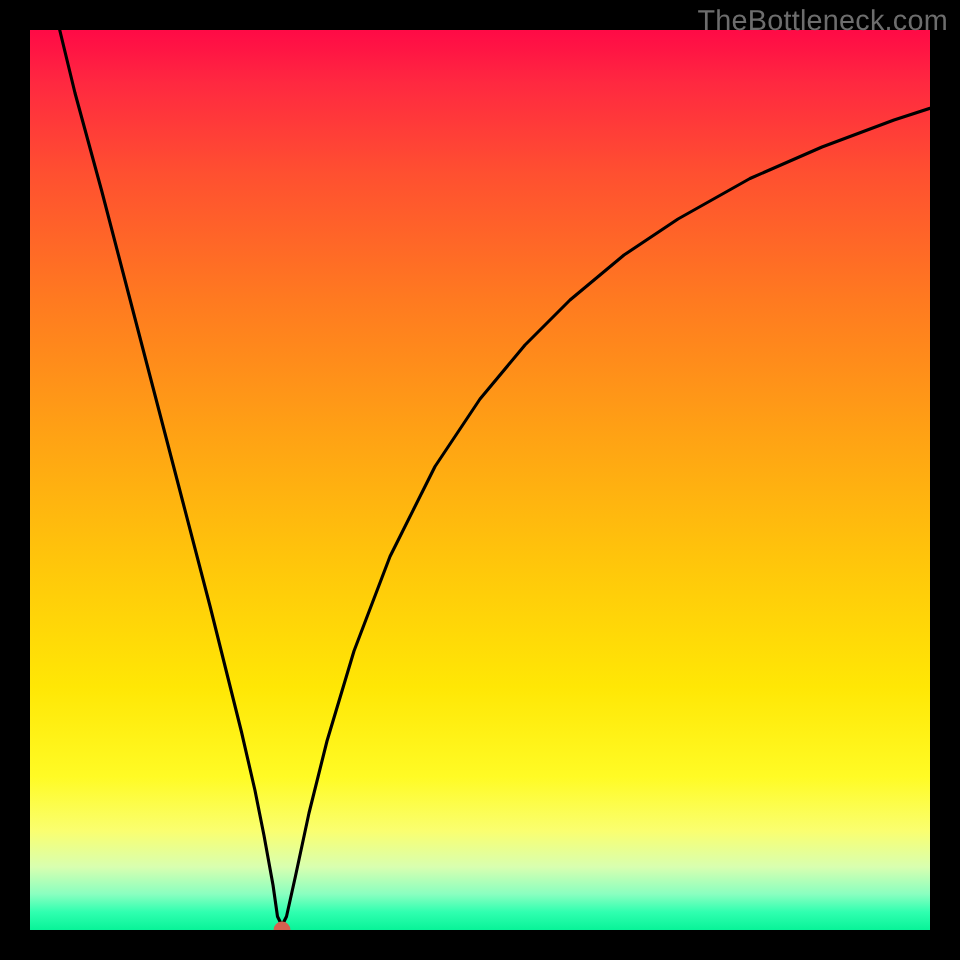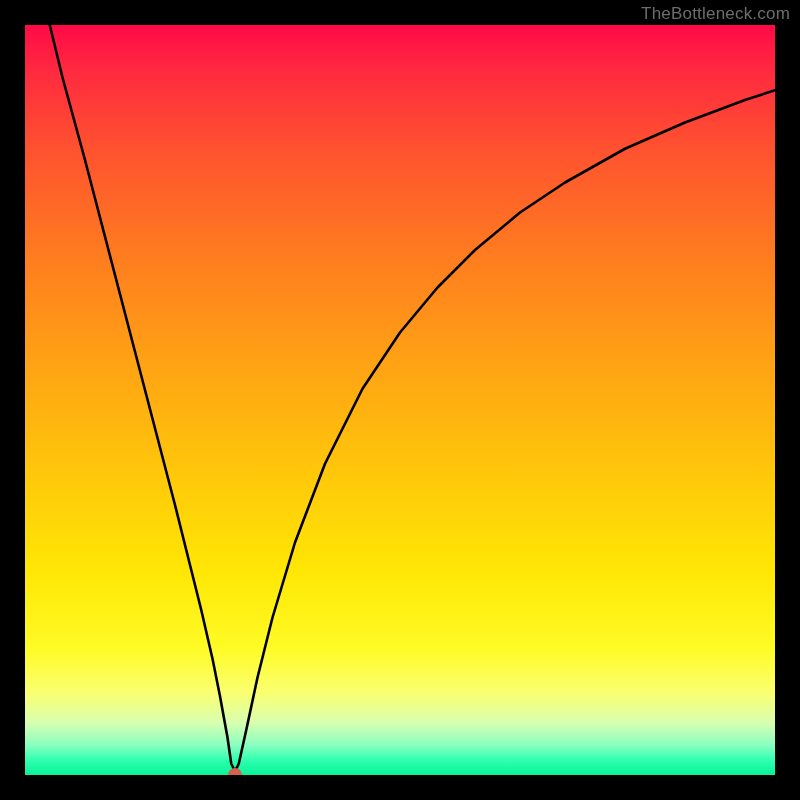--- a/index.html
+++ b/index.html
@@ -44,21 +44,21 @@
     left: 0;
     top: 0;
     width: 750px;
     height: 750px;
   }
   .watermark {
     position: absolute;
     top: 4px;
     right: 10px;
     color: #6d6d6d;
-    font-size: 17px;
+    font-size: 24px;
     font-weight: 500;
     letter-spacing: 0.2px;
   }
 </style>
 </head>
 <body>
 
 <div class="frame">
 
   <div class="plot-area">

